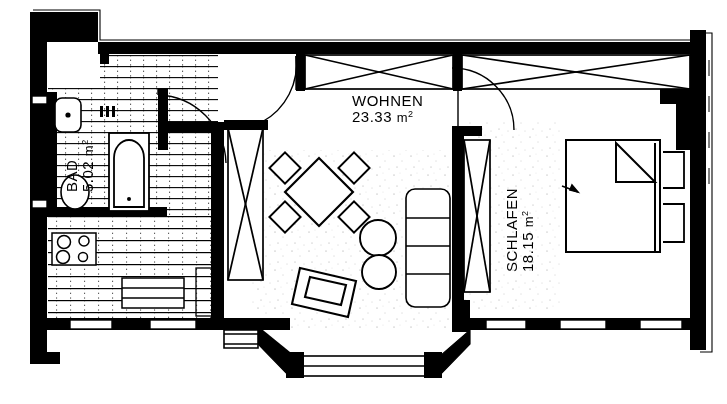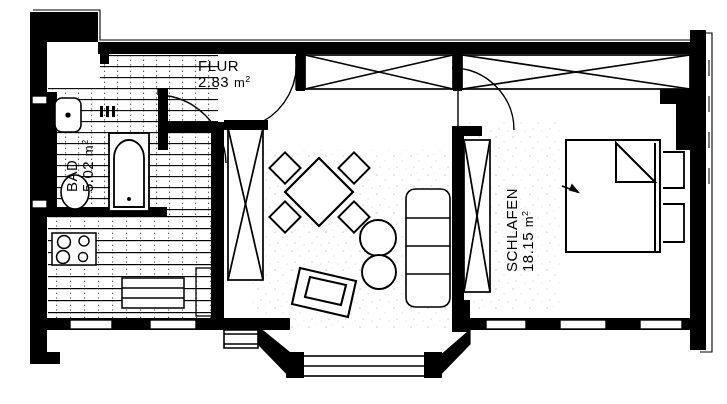--- a/index.html
+++ b/index.html
@@ -325,28 +325,28 @@
     </g>
 
     <g stroke="#000000" stroke-width="1">
       <line x1="709" y1="60" x2="709" y2="76"></line>
       <line x1="709" y1="96" x2="709" y2="112"></line>
       <line x1="709" y1="132" x2="709" y2="148"></line>
       <line x1="709" y1="168" x2="709" y2="184"></line>
     </g>
   </svg>
 
-  <div class="room-label" style="left:198px; top:58px;">
-    <span class="rl-name">FLUR</span>
+
+  <div class="room-label" style="left:352px; top:93px;">
+    <span class="rl-name">WOHNEN</span>
     <span class="rl-area">
-      <span>2.83</span>
+      <span>23.33</span>
       <span class="unit"><span>m</span><sup>2</sup></span>
     </span>
   </div>
-
 
   <div class="room-label rot90" style="left:504px; top:272px;">
     <span class="rl-name">SCHLAFEN</span>
     <span class="rl-area">
       <span>18.15</span>
       <span class="unit"><span>m</span><sup>2</sup></span>
     </span>
   </div>
 
 

